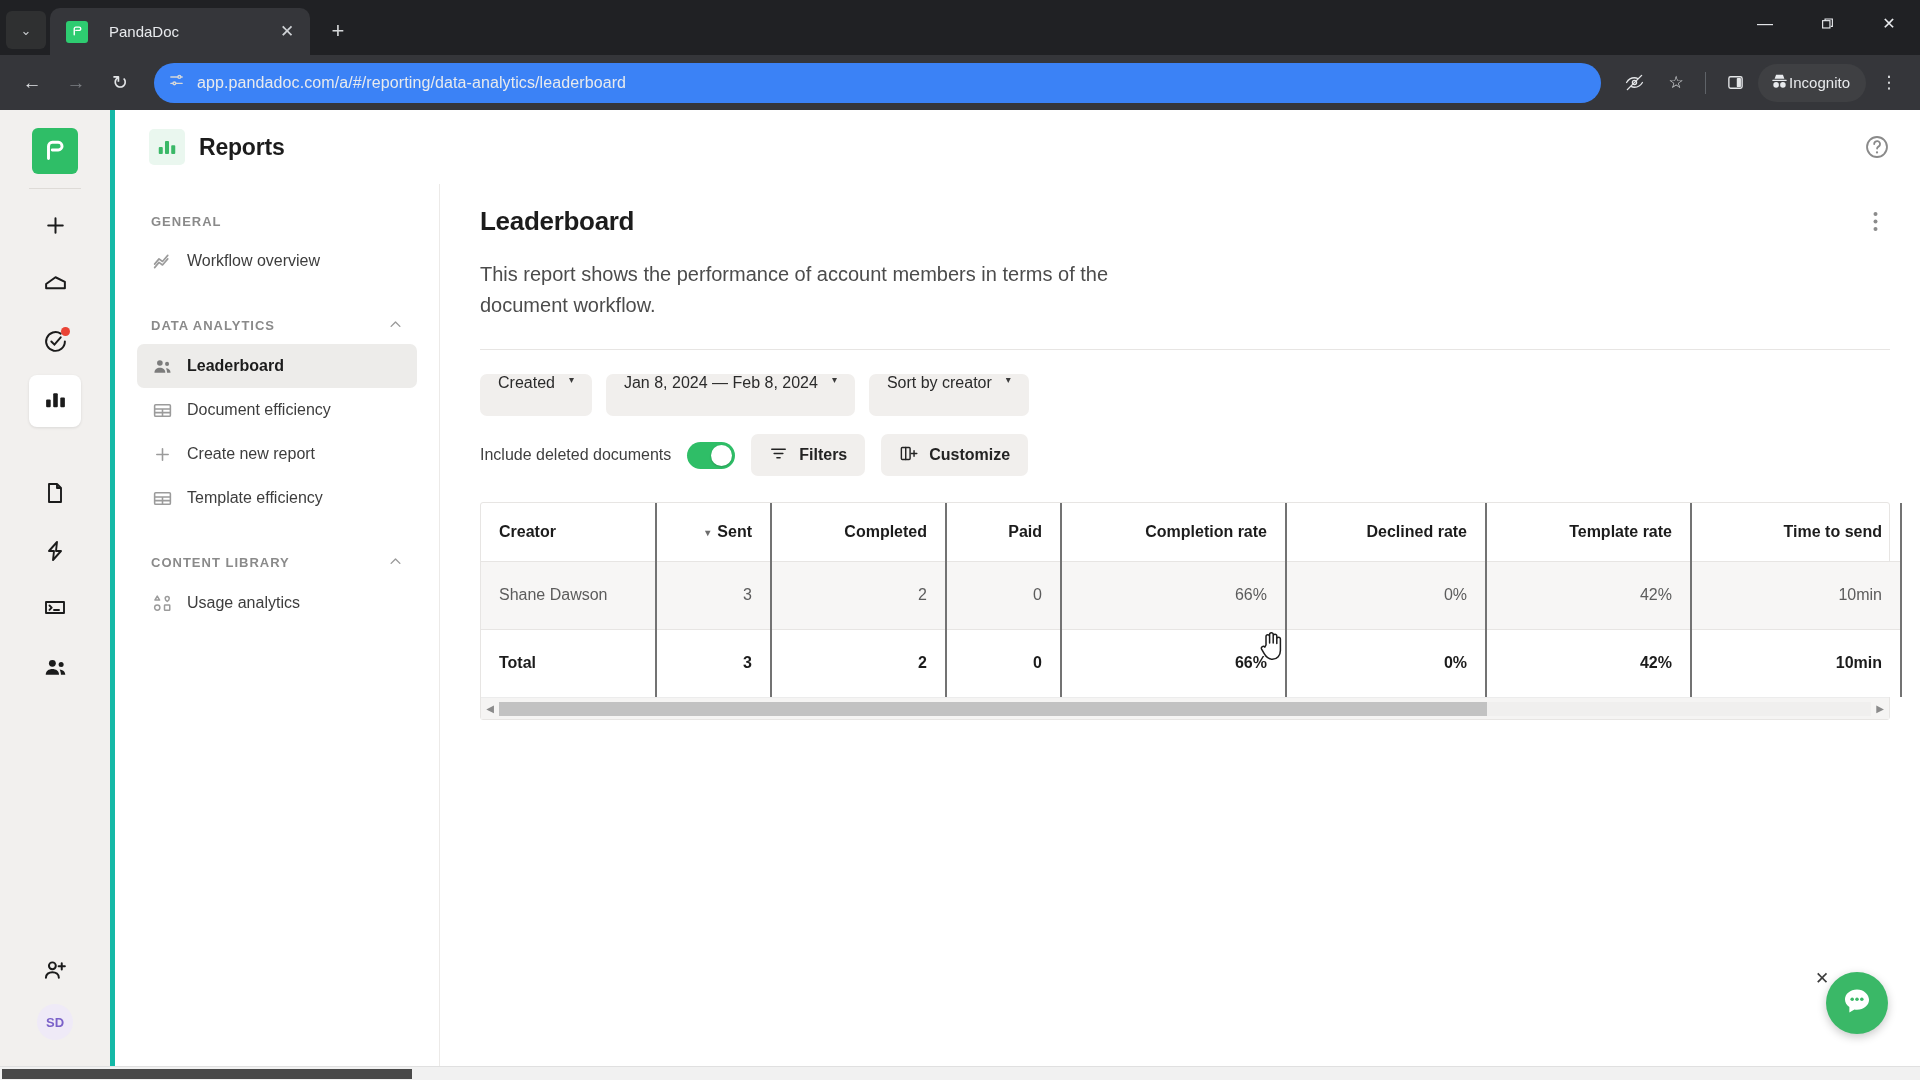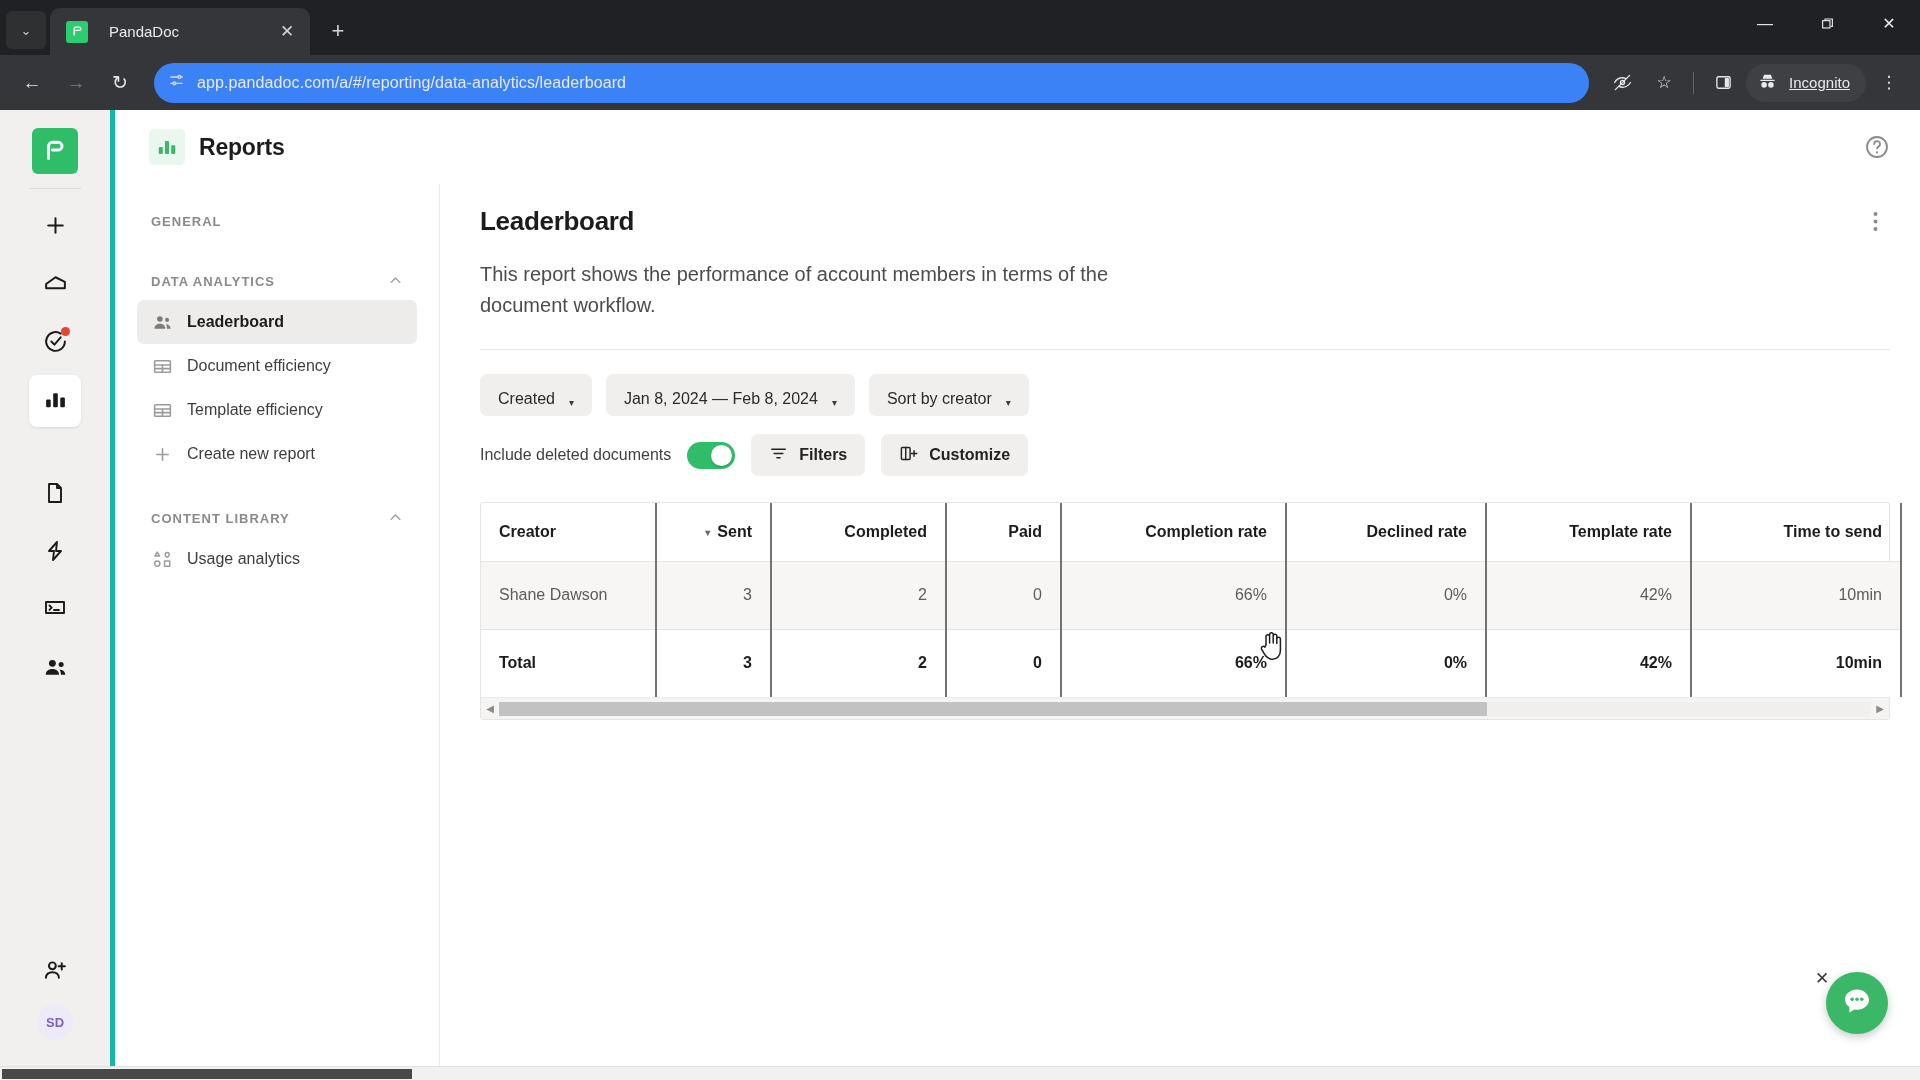--- a/index.html
+++ b/index.html
@@ -55,21 +55,21 @@
   .nav-btn.dim { color: #7d8084; }
   .omnibox {
     flex: 1; height: 40px; background: #3b82f6; border-radius: 20px;
     display: flex; align-items: center; padding: 0 14px; gap: 12px; margin: 0 10px;
   }
   .omnibox-url { color: #e8eaed; font-size: 16px; letter-spacing: .1px; }
   .tb-icon { width: 38px; height: 38px; display: flex; align-items: center;
     justify-content: center; color: #e4e6e8; font-size: 17px; border-radius: 50%; }
   .incognito-pill {
     height: 38px; background: #3f4043; border-radius: 19px; display: flex;
-    align-items: center; gap: 12px; padding: 0 16px 0 12px; color: #e8eaed; font-size: 15px; text-decoration: underline;
+    align-items: center; gap: 0; padding: 0 16px 0 12px; color: #e8eaed; font-size: 15px;
   }
   .split-div { width: 1px; height: 22px; background: #5f6368; margin: 0 6px; }
 
   
   .app { flex: 1; display: flex; background: #fff; position: relative; overflow: hidden; }
 
   
   .rail {
     width: 115px; background: #f2f0ee; border-right: 5px solid #14b8a6;
     display: flex; flex-direction: column; align-items: center;
@@ -142,21 +142,21 @@
     letter-spacing: 0; line-height: 1; }
   .main-desc {
     margin-top: 22px; font-size: 20px; color: #4c4c4c; line-height: 1.55;
     max-width: 680px;
   }
   .divider { height: 1px; background: #e7e5e3; margin: 28px 0 0 0; }
 
   .filters-row { display: flex; align-items: center; gap: 14px; margin-top: 24px; }
   .pill {
     height: 42px; background: #f1efed; border-radius: 7px; display: flex;
-    align-items: flex-end; gap: 14px; padding: 8px 18px; font-size: 16px; color: #2b2b2b;
+    align-items: flex-start; gap: 14px; padding: 0 18px; font-size: 16px; color: #2b2b2b;
     white-space: nowrap;
   }
   .pill .tri { font-size: 10px; color: #3b3b3b; }
 
   .toggle-row { display: flex; align-items: center; gap: 16px; margin-top: 18px; }
   .toggle-label { font-size: 16px; color: #3f3f3f; }
   .switch {
     width: 48px; height: 27px; background: #2fbe67; border-radius: 14px;
     position: relative;
   }
@@ -400,20 +400,29 @@
         </div>
       </div>
 
       <div class="inner">
 
         <div class="nav-panel">
 
           <div class="nav-section-label">
             <span>GENERAL</span>
           </div>
+          <div class="nav-item">
+            <span class="nav-ico">
+              <svg width="21" height="21" viewBox="0 0 24 24" fill="none" stroke="currentColor" stroke-width="1.9" stroke-linecap="round" stroke-linejoin="round">
+                <path d="M3 15l5-6 4 3 6-7"></path>
+                  <path d="M3 19l5-6 4 3 6-7"></path>
+              </svg>
+            </span>
+            <span>Workflow overview</span>
+          </div>
 
           <div class="nav-gap"></div>
 
           <div class="nav-section-label">
             <span>DATA ANALYTICS</span>
             <span class="caret">
               <svg width="15" height="15" viewBox="0 0 24 24" fill="none" stroke="#9a9a9a" stroke-width="2.2" stroke-linecap="round" stroke-linejoin="round">
                   <path d="M5 15l7-7 7 7"></path>
                 </svg>
             </span>
@@ -433,34 +442,34 @@
             <span class="nav-ico">
               <svg width="21" height="21" viewBox="0 0 24 24" fill="none" stroke="currentColor" stroke-width="1.8">
                 <rect x="3" y="5.5" width="18" height="13" rx="1.2"></rect>
                   <path d="M3 10.2h18M12 10.2v8.3M3 14.4h18"></path>
               </svg>
             </span>
             <span>Document efficiency</span>
           </div>
           <div class="nav-item">
             <span class="nav-ico">
+              <svg width="21" height="21" viewBox="0 0 24 24" stroke="currentColor" stroke-width="1.8" stroke-linecap="round">
+                  <path d="M12 5.5v13M5.5 12h13"></path>
+                </svg>
+            </span>
+            <span>Create new report</span>
+          </div>
+          <div class="nav-item">
+            <span class="nav-ico">
               <svg width="21" height="21" viewBox="0 0 24 24" fill="none" stroke="currentColor" stroke-width="1.8">
                 <rect x="3" y="5.5" width="18" height="13" rx="1.2"></rect>
                   <path d="M3 10.2h18M12 10.2v8.3M3 14.4h18"></path>
               </svg>
             </span>
             <span>Template efficiency</span>
-          </div>
-          <div class="nav-item">
-            <span class="nav-ico">
-              <svg width="21" height="21" viewBox="0 0 24 24" stroke="currentColor" stroke-width="1.8" stroke-linecap="round">
-                  <path d="M12 5.5v13M5.5 12h13"></path>
-                </svg>
-            </span>
-            <span>Create new report</span>
           </div>
 
           <div class="nav-gap"></div>
 
           <div class="nav-section-label">
             <span>CONTENT LIBRARY</span>
             <span class="caret">
               <svg width="15" height="15" viewBox="0 0 24 24" fill="none" stroke="#9a9a9a" stroke-width="2.2" stroke-linecap="round" stroke-linejoin="round">
                   <path d="M5 15l7-7 7 7"></path>
                 </svg>

